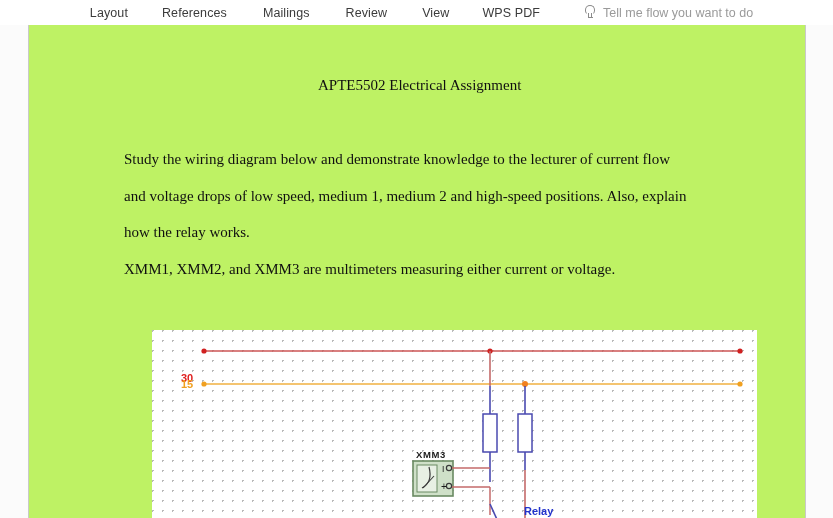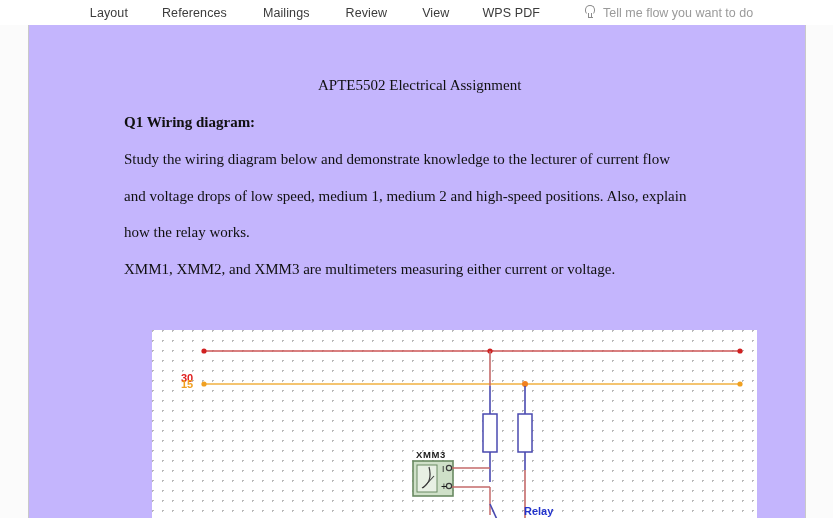--- a/index.html
+++ b/index.html
@@ -80,21 +80,21 @@
     background: #fbfbfb;
   }
   #gutter-right {
     position: absolute; left: 806px; top: 25px;
     width: 27px; height: 493px;
     background: #fbfbfb;
   }
   #page {
     position: absolute; left: 29px; top: 25px;
     width: 776px; height: 493px;
-    background: #c4b5fd;
+    background: #bef264;
     text-decoration: underline;
   }
 
   
   .doc-text {
     position: absolute;
     font-family: "Liberation Serif", serif;
     color: #101010;
     white-space: nowrap;
   }
@@ -180,21 +180,20 @@
 </div>
 
 <div id="gutter-left"></div>
 <div id="gutter-right"></div>
 <div id="page-edge-left"></div>
 <div id="page-edge-right"></div>
 
 <div id="page">
 
   <div class="doc-text" id="doc-title">APTE5502 Electrical Assignment</div>
-  <div class="doc-text" id="doc-heading">Q1 Wiring diagram:</div>
   <div class="doc-text" id="doc-para-1">Study the wiring diagram below and demonstrate knowledge to the lecturer of current flow</div>
   <div class="doc-text" id="doc-para-2">and voltage drops of low speed, medium 1, medium 2 and high-speed positions. Also, explain</div>
   <div class="doc-text" id="doc-para-3">how the relay works.</div>
   <div class="doc-text" id="doc-para-4">XMM1, XMM2, and XMM3 are multimeters measuring either current or voltage.</div>
 
   <div id="circuit-diagram">
 
     <svg id="circuit-svg" width="605" height="213" viewBox="0 0 605 213">
 
       <line x1="52" y1="21" x2="588" y2="21" stroke="#cc5555" stroke-width="1.6"></line>

